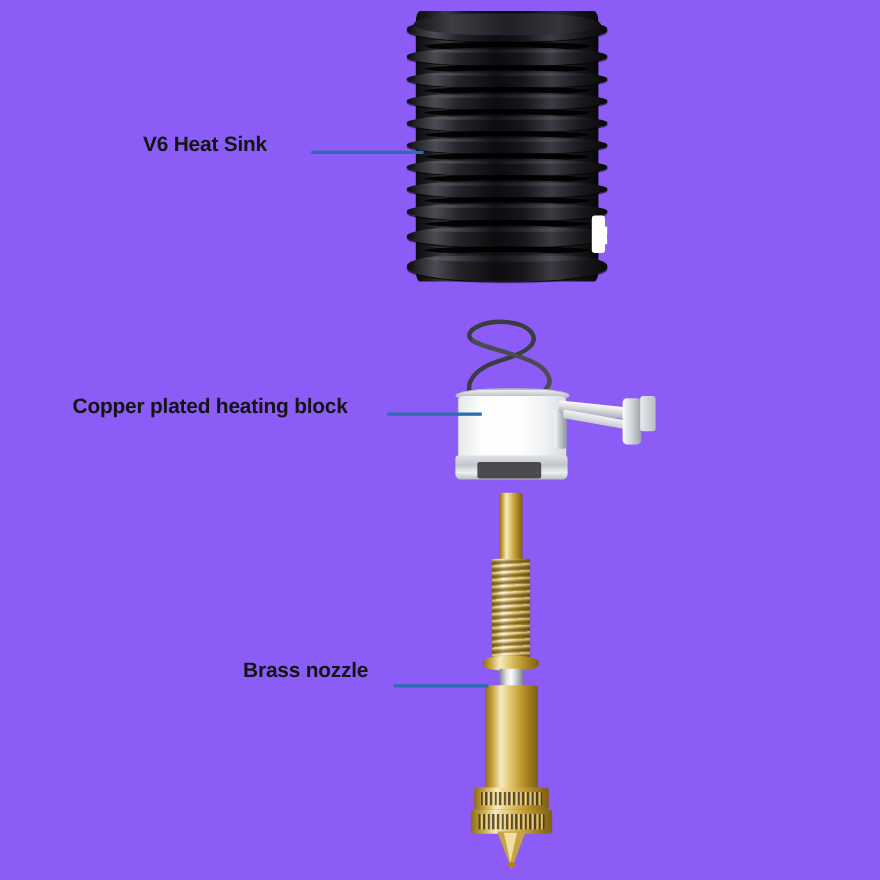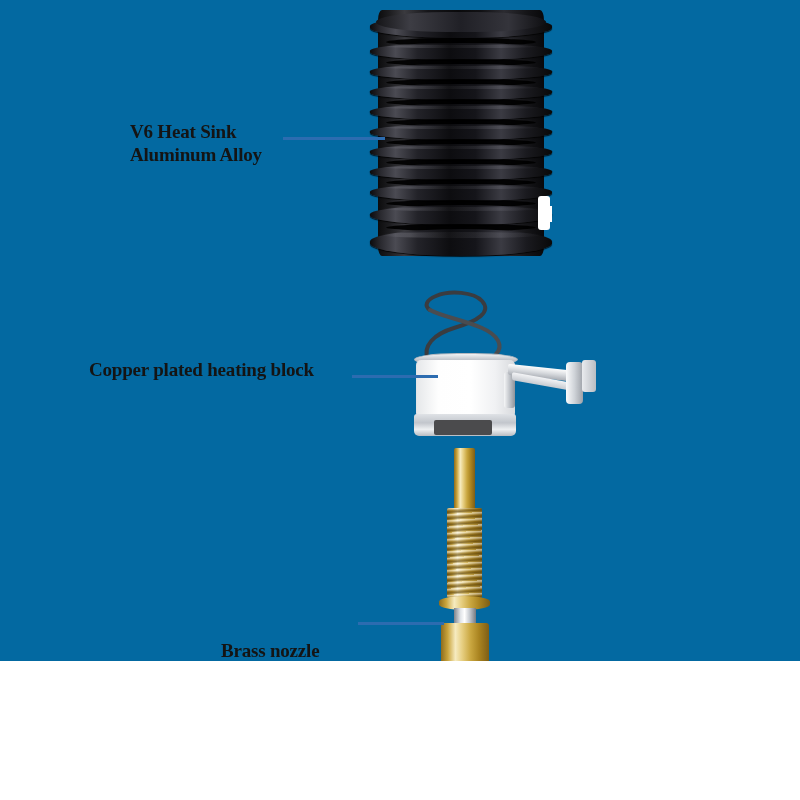--- a/index.html
+++ b/index.html
@@ -3,24 +3,24 @@
 <meta charset="utf-8">
 <style>
   html, body {
     margin: 0;
     padding: 0;
     background: #ffffff;
   }
   #stage {
     position: relative;
     width: 800px;
-    height: 661px;
-    background: #0369a1;
+    height: 800px;
+    background: #8b5cf6;
     overflow: hidden;
-    font-family: Liberation Serif, serif;
+    font-family: Liberation Sans, sans-serif;
   }
 
   
   .callout {
     position: absolute;
     font-weight: bold;
     color: #141414;
     font-size: 19px;
     line-height: 23px;
     white-space: nowrap;
@@ -431,27 +431,26 @@
     <div class="nz-knurl2 brass">
       <div class="knurl-lines"></div>
     </div>
     <div class="nz-tip"></div>
     <div class="nz-tip-sheen"></div>
     <div class="nz-tip-flat"></div>
   </div>
 
   <div class="callout" style="left:130px; top:120px; text-align:left;">
     <span>V6 Heat Sink</span>
-    <span class="line2">Aluminum Alloy</span>
   </div>
   <div class="leader" style="left:283px; top:137px; width:102px;"></div>
 
-  <div class="callout" style="left:89px; top:358px; text-align:right;">
+  <div class="callout" style="left:66px; top:358px; text-align:right;">
     <span>Copper plated heating block</span>
   </div>
   <div class="leader" style="left:352px; top:375px; width:86px;"></div>
 
-  <div class="callout" style="left:221px; top:639px; text-align:right;">
+  <div class="callout" style="left:221px; top:598px; text-align:right;">
     <span>Brass nozzle</span>
   </div>
   <div class="leader" style="left:358px; top:622px; width:86px;"></div>
 
 </div>
 
 </body></html>

